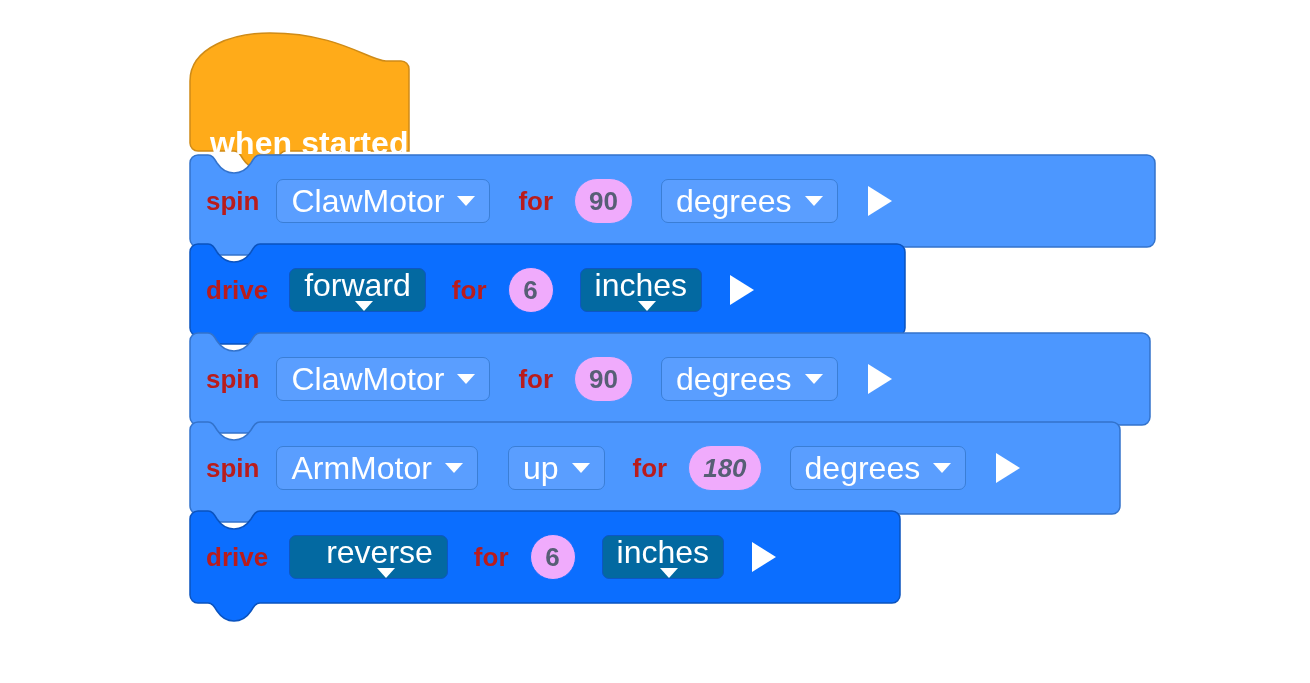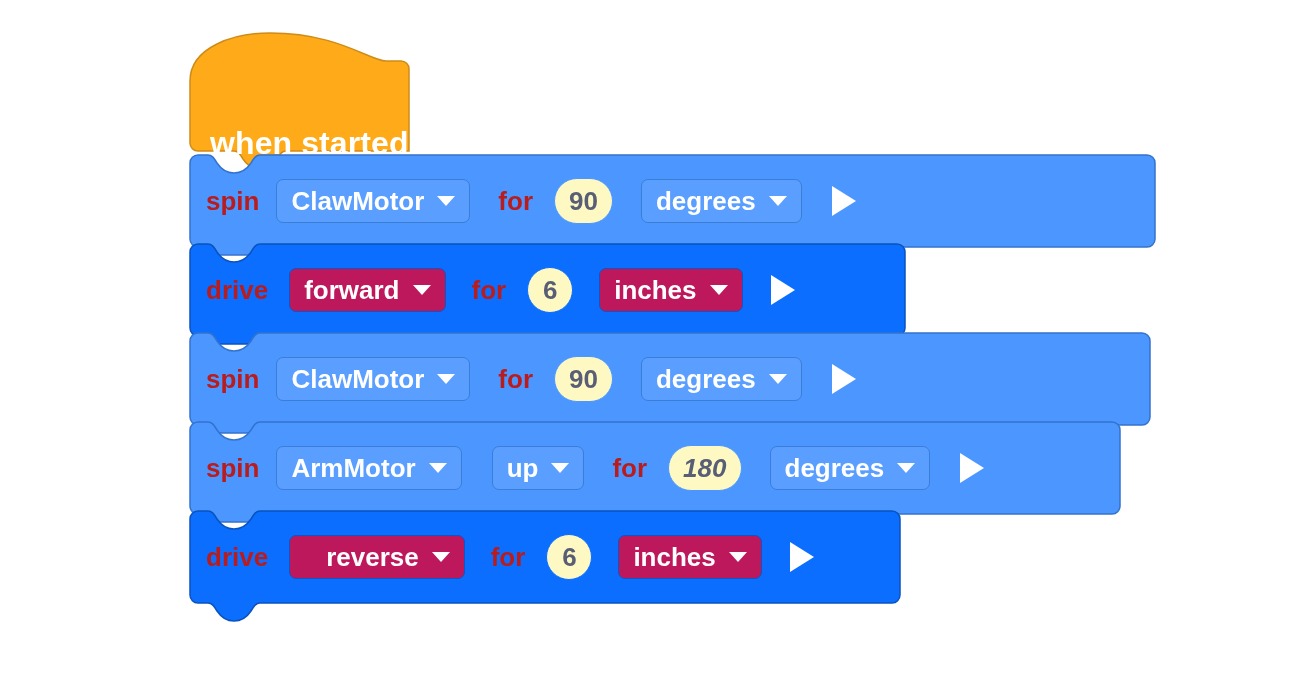--- a/index.html
+++ b/index.html
@@ -94,26 +94,27 @@
     padding: 0 14px;
     margin: 0 8px;
     box-sizing: border-box;
     white-space: nowrap;
   }
   .dd-light {
     background: #5A9EFF;
     border: 1.5px solid #3A7ED6;
   }
   .dd-dark {
-    background: #be185d;
+    background: #0369a1;
     border: 1.5px solid #0D56C4;
+    flex-direction: column;
   }
   .dd-text {
-    font-size: 26px;
-    font-weight: bold;
+    font-size: 32px;
+    font-weight: normal;
     color: #ffffff;
     line-height: 1;
   }
   .caret {
     display: inline-block;
     width: 0;
     height: 0;
     margin-left: 13px;
     border-left: 9px solid transparent;
     border-right: 9px solid transparent;
@@ -122,21 +123,21 @@
 
   
   .num-oval {
     display: inline-flex;
     align-items: center;
     justify-content: center;
     height: 46px;
     min-width: 46px;
     padding: 0 14px;
     border-radius: 24px;
-    background: #fef9c3;
+    background: #f0abfc;
     margin: 0 8px;
     box-sizing: border-box;
   }
   .num-light { border: 1px solid #4C97FF; }
   .num-dark  { border: 1px solid #0B6EFF; }
   .num-text {
     font-size: 26px;
     font-weight: bold;
     color: #575E75;
     line-height: 1;

